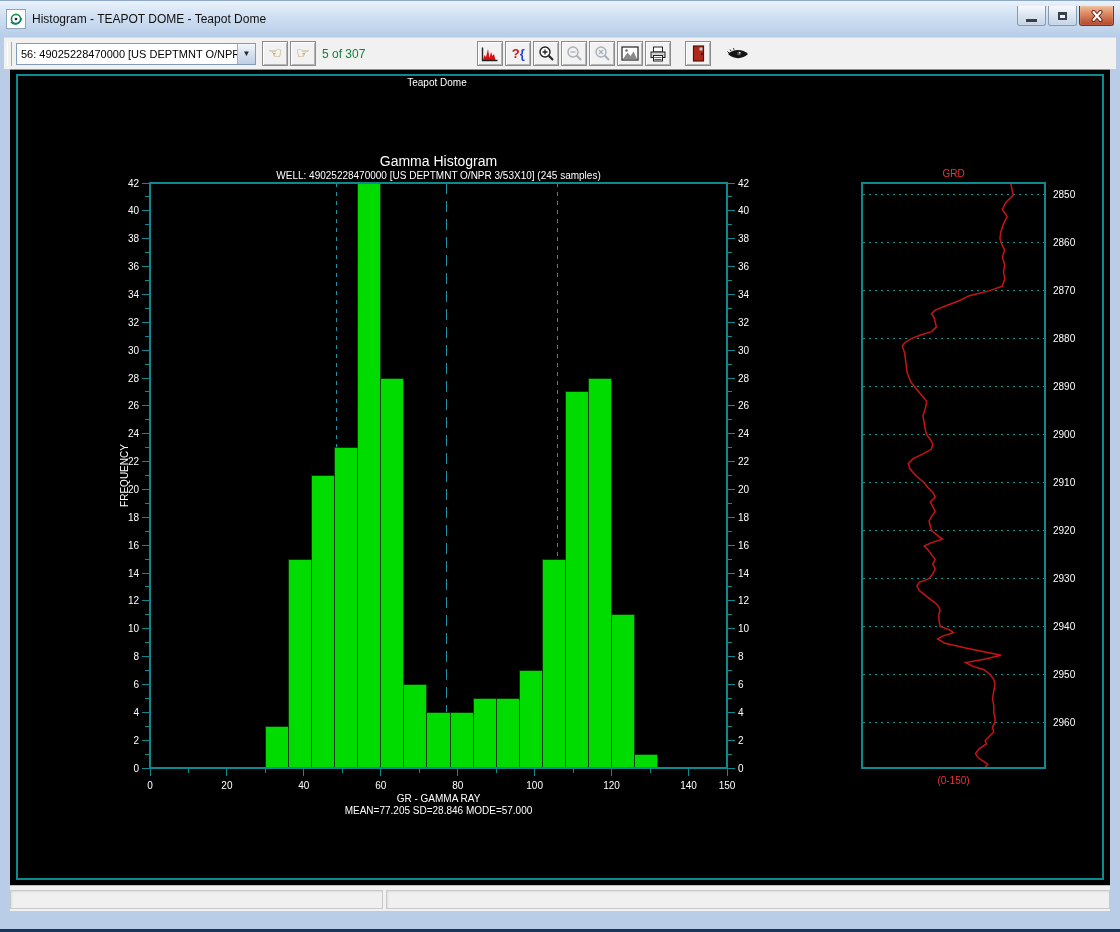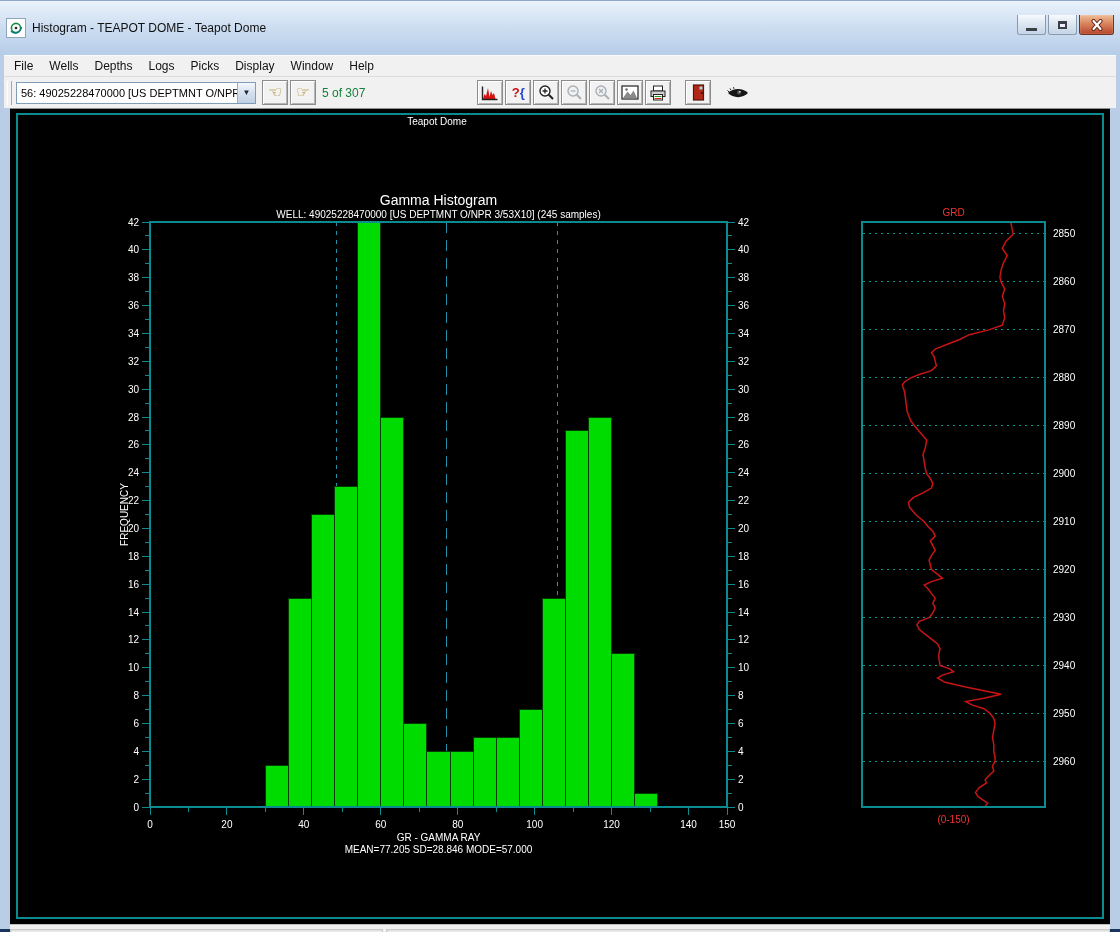--- a/index.html
+++ b/index.html
@@ -1,20 +1,20 @@
 <!DOCTYPE html>
 <html><head>
 <meta charset="utf-8">
 <style>
   html,body{margin:0;padding:0;background:#9eb6d4;}
   body{width:1120px;height:932px;overflow:hidden;font-family:"Liberation Sans",sans-serif;}
   .window{position:relative;width:1120px;height:932px;box-sizing:border-box;
     background:#b9cde6;border-top:1px solid #8fa8c8;border-bottom:3px solid #17355f;}
   
-  .titlebar{height:30px;display:flex;align-items:center;padding:12px 6px;
+  .titlebar{height:30px;display:flex;align-items:center;padding:3px 6px;
     background:linear-gradient(#eaf2fb,#cfdff2 45%,#b6cde8);}
   .app-icon{width:18px;height:18px;background:#fff;border:1px solid #8fa5bd;
     display:flex;align-items:center;justify-content:center;margin-right:6px;}
   .title-text{font-size:12px;color:#101010;}
   .winbtns{margin-left:auto;display:flex;gap:2px;align-items:flex-start;margin-top:-6px;}
   .wbtn{width:29px;height:20px;box-sizing:border-box;border:1px solid #87робот;border:1px solid #8799ad;
     border-top:none;border-radius:0 0 3px 3px;display:flex;align-items:center;justify-content:center;
     background:linear-gradient(#f6fafd,#dde7f2 45%,#c4d4e6);box-shadow:inset 0 0 1px #fff;}
   .wbtn.close{width:35px;background:linear-gradient(#eebf9b,#dd8a62 40%,#b5462c);border-color:#6f3322;}
   .glyph-min{width:11px;height:3px;background:#3a3f46;margin-top:9px;}
@@ -79,30 +79,20 @@
         </span>
       <span class="wbtn close">
         <svg width="14" height="12" viewBox="0 0 14 12">
           <path d="M3.5 2 L10.5 10 M10.5 2 L3.5 10" stroke="#5c1d10" stroke-width="4" stroke-linecap="round"></path>
           <path d="M3.5 2 L10.5 10 M10.5 2 L3.5 10" stroke="#ffffff" stroke-width="2.2" stroke-linecap="round"></path>
         </svg>
       </span>
     </span>
   </div>
 
-  <div class="menubar">
-    <span class="menu-item">File</span>
-    <span class="menu-item">Wells</span>
-    <span class="menu-item">Depths</span>
-    <span class="menu-item">Logs</span>
-    <span class="menu-item">Picks</span>
-    <span class="menu-item">Display</span>
-    <span class="menu-item">Window</span>
-    <span class="menu-item">Help</span>
-  </div>
 
   <div class="toolbar">
     <span class="grip"></span>
 
     <div class="well-dropdown">
       <span class="dd-text">56: 49025228470000 [US DEPTMNT O/NPR</span>
       <span class="dd-arrow">▼</span>
     </div>
 
     <button class="tbtn" style="margin-left:6px;">

